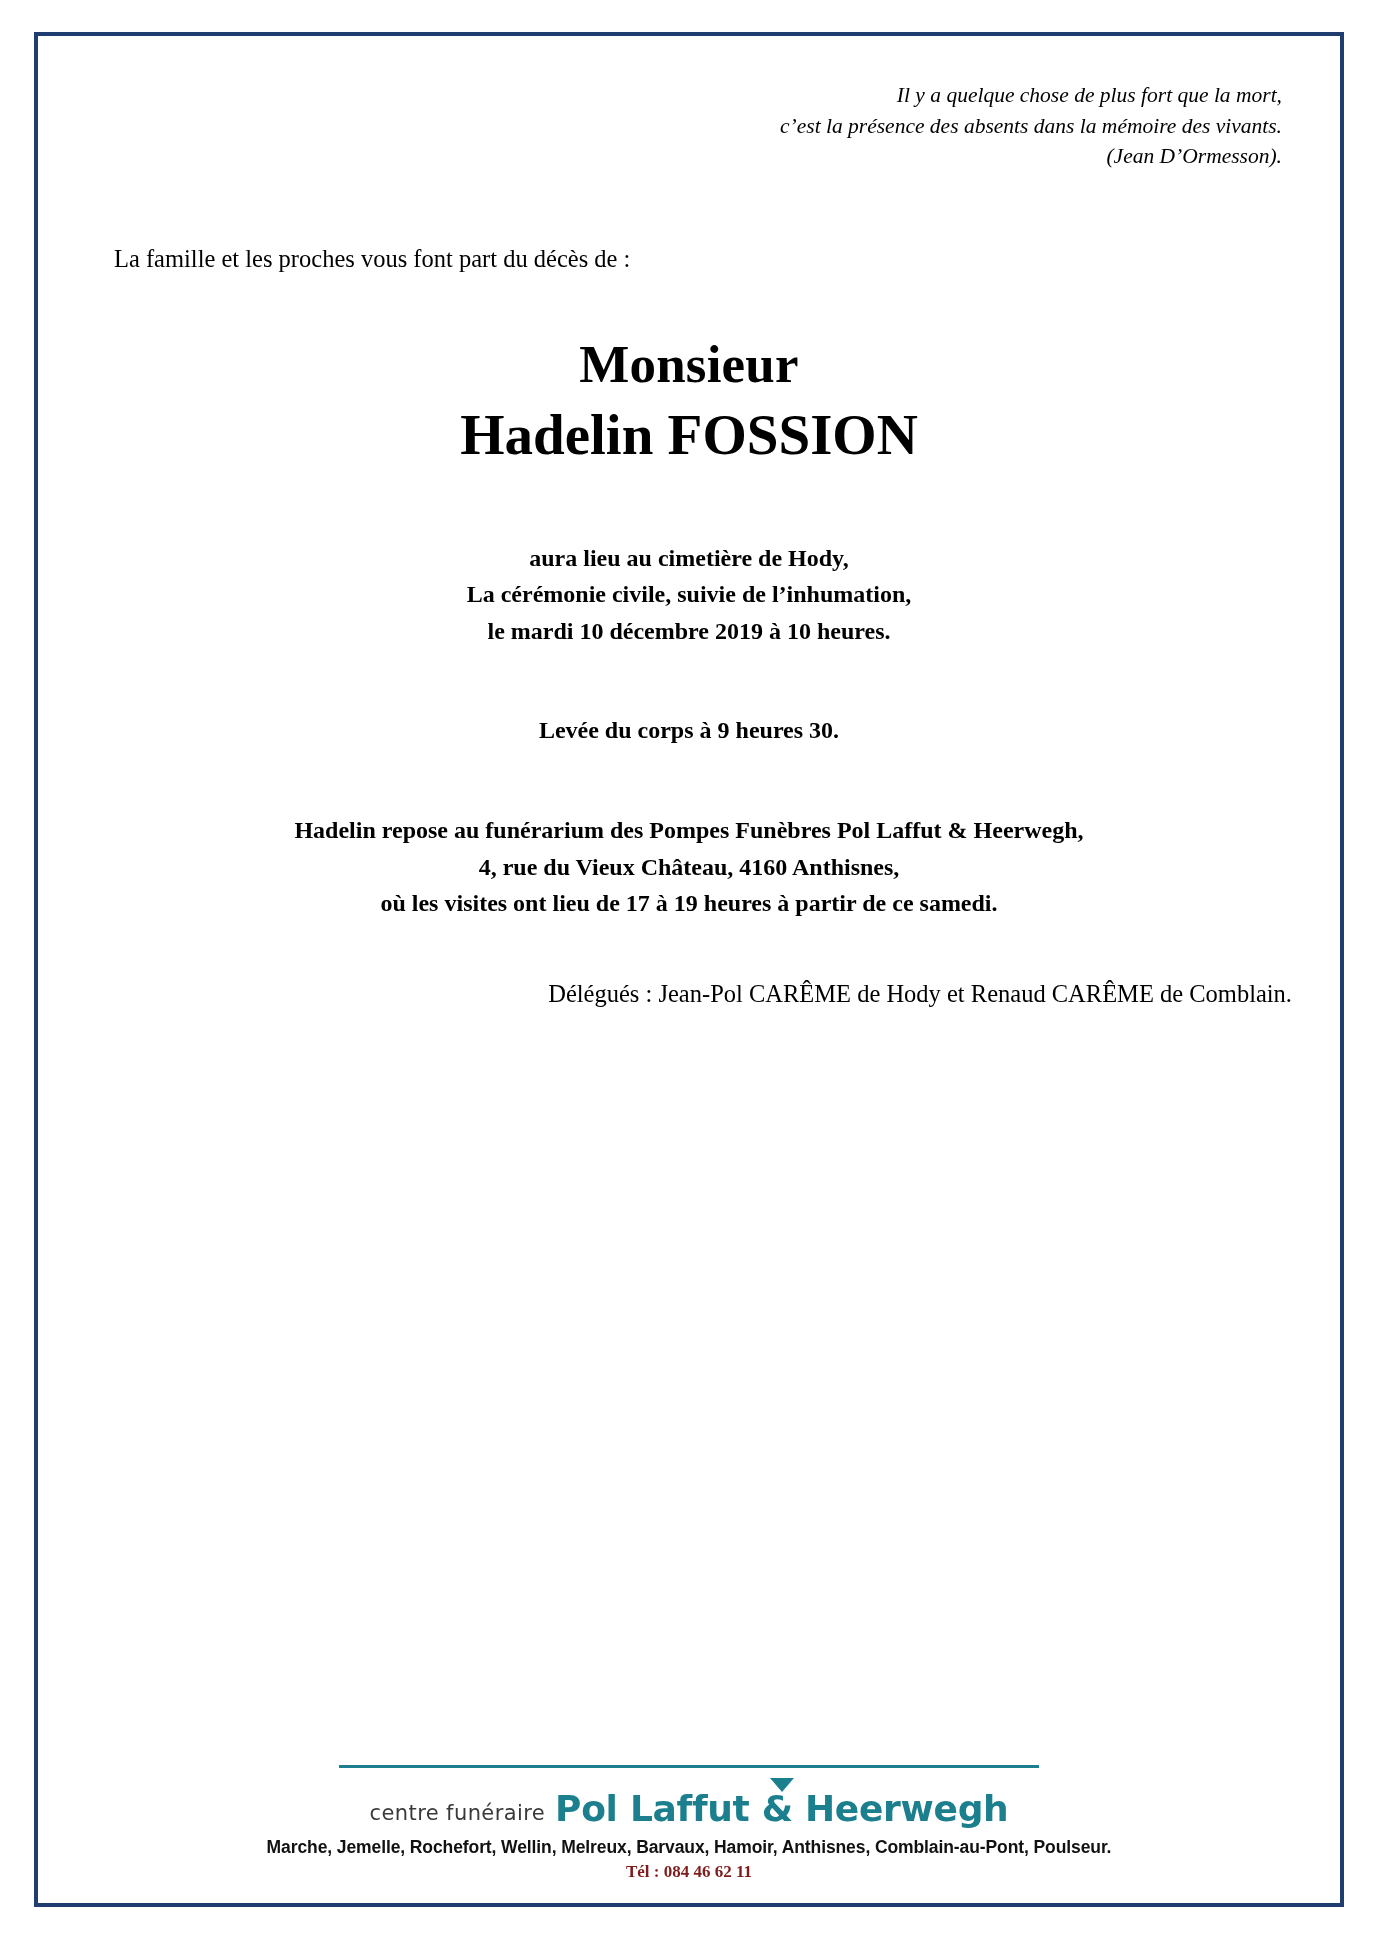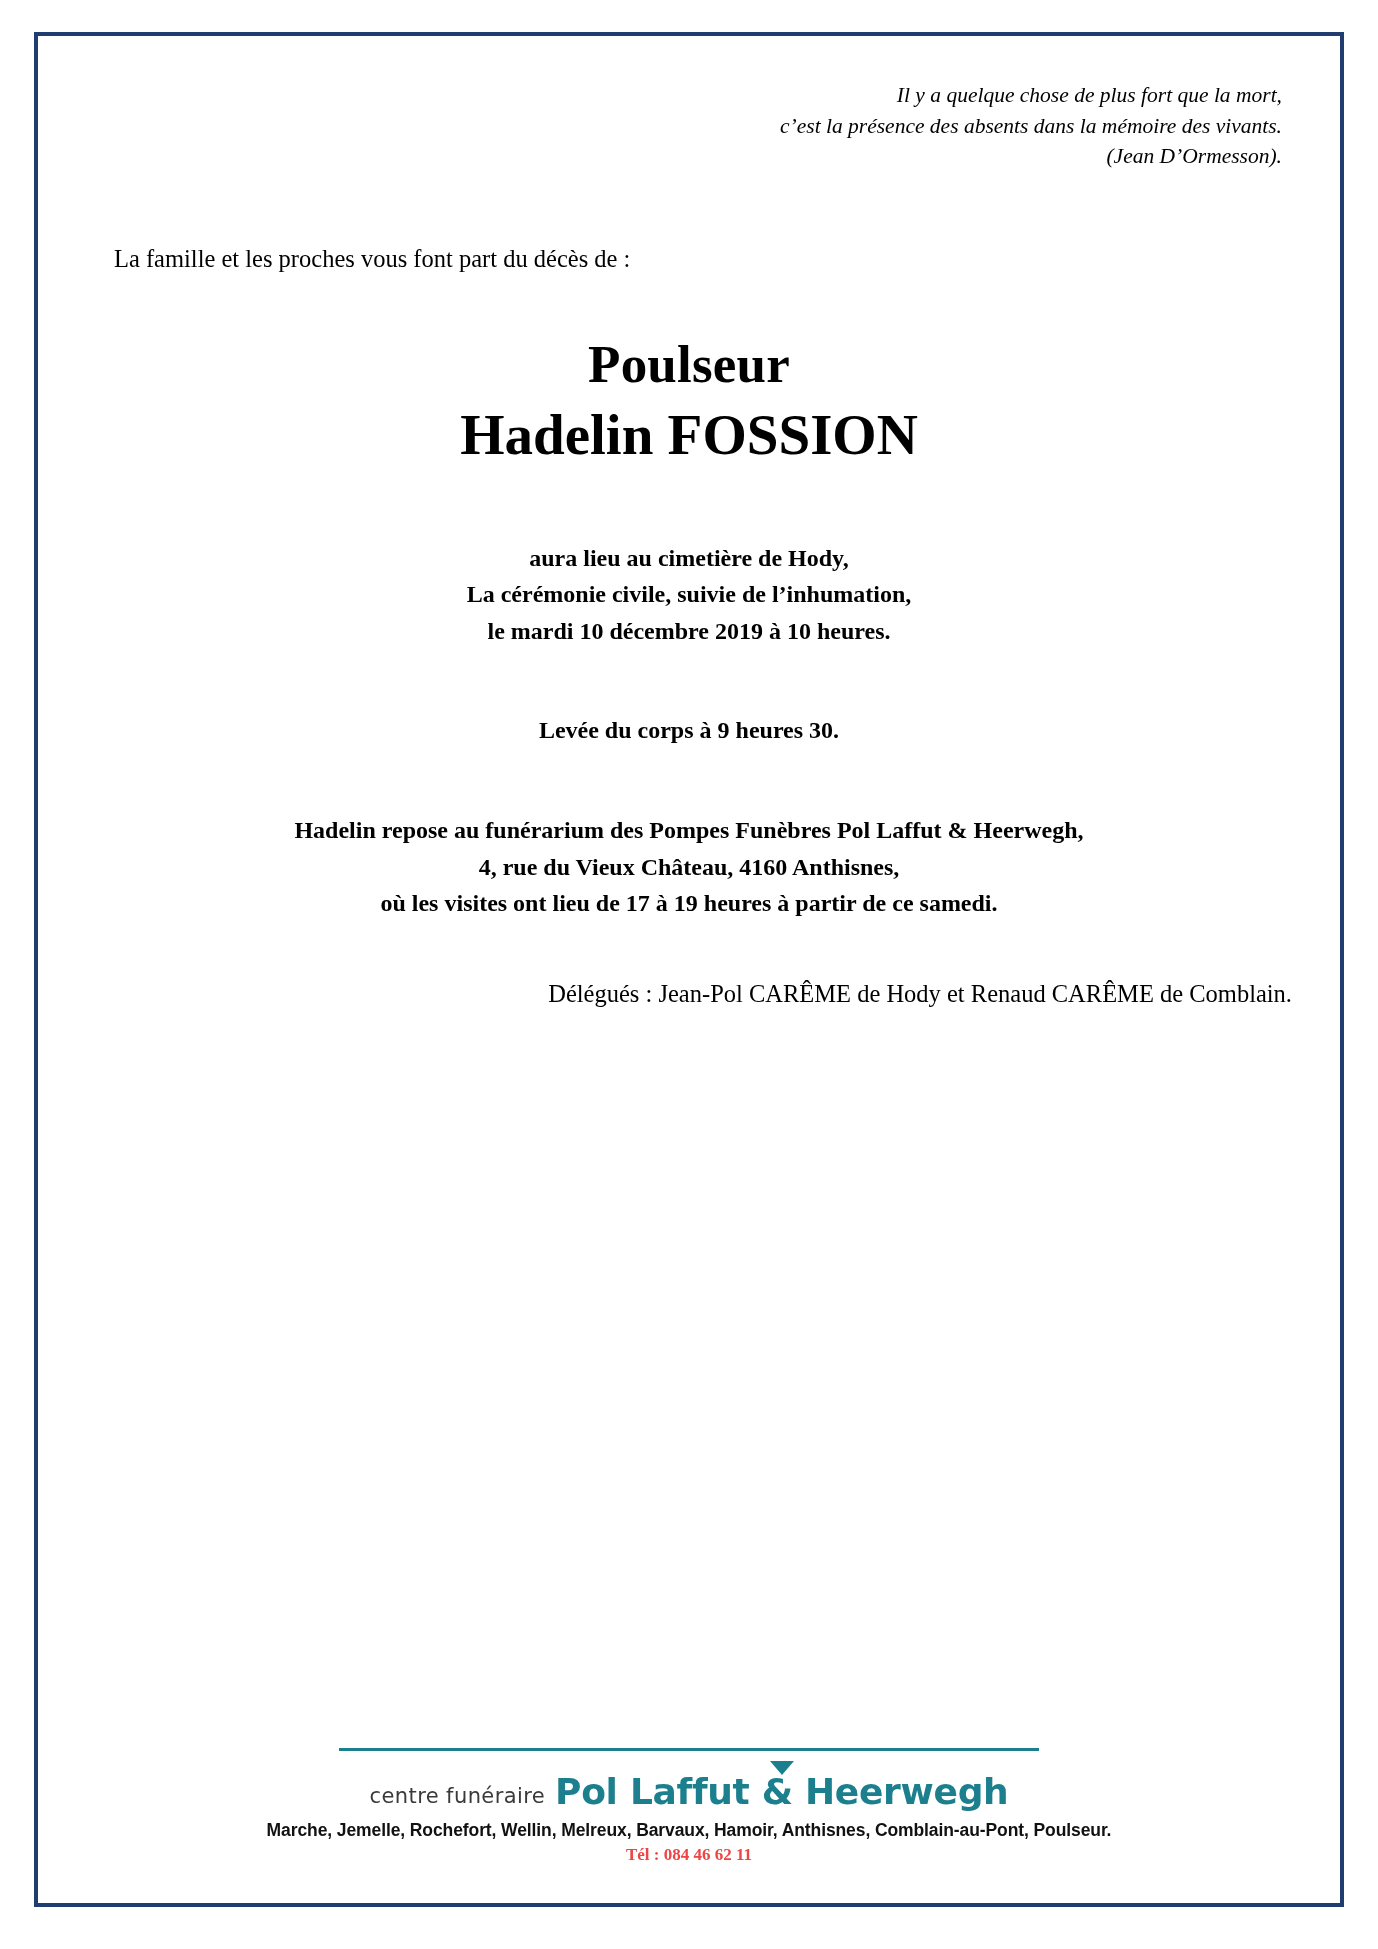--- a/index.html
+++ b/index.html
@@ -119,21 +119,21 @@
   .delegates {
     text-align: right;
     font-size: 24.5px;
     margin-top: 58px;
   }
 
   .footer {
     position: absolute;
     left: 0;
     right: 0;
-    bottom: 84px;
+    bottom: 67px;
     text-align: center;
   }
   .footer-rule {
     width: 700px;
     height: 3px;
     background: #1b7f8e;
     margin: 0 auto 6px auto;
   }
   .logo-row {
     display: flex;
@@ -172,42 +172,42 @@
     font-weight: bold;
     font-size: 17.5px;
     color: #111;
     margin-top: 8px;
     letter-spacing: -0.1px;
   }
   .phone {
     font-family: "Liberation Serif", serif;
     font-weight: bold;
     font-size: 17px;
-    color: #ef4444;
+    color: #7f1d1d;
     margin-top: 4px;
   }
 </style>
 </head>
 <body>
 
 <div class="page">
   <div class="border-frame"></div>
 
   <div class="content">
 
     <div class="quote">
       <div>Il y a quelque chose de plus fort que la mort,</div>
       <div>c’est la présence des absents dans la mémoire des vivants.</div>
       <div>(Jean D’Ormesson).</div>
     </div>
 
     <div class="announce">La famille et les proches vous font part du décès de :</div>
 
     <div class="name-block">
-      <div class="title-line">Poulseur</div>
+      <div class="title-line">Monsieur</div>
       <div class="full-name">Hadelin FOSSION</div>
     </div>
 
     <div class="ceremony">
       <div>aura lieu au cimetière de Hody,</div>
       <div>La cérémonie civile, suivie de l’inhumation,</div>
       <div>le mardi 10 décembre 2019 à 10 heures.</div>
     </div>
 
     <div class="levee">Levée du corps à 9 heures 30.</div>

